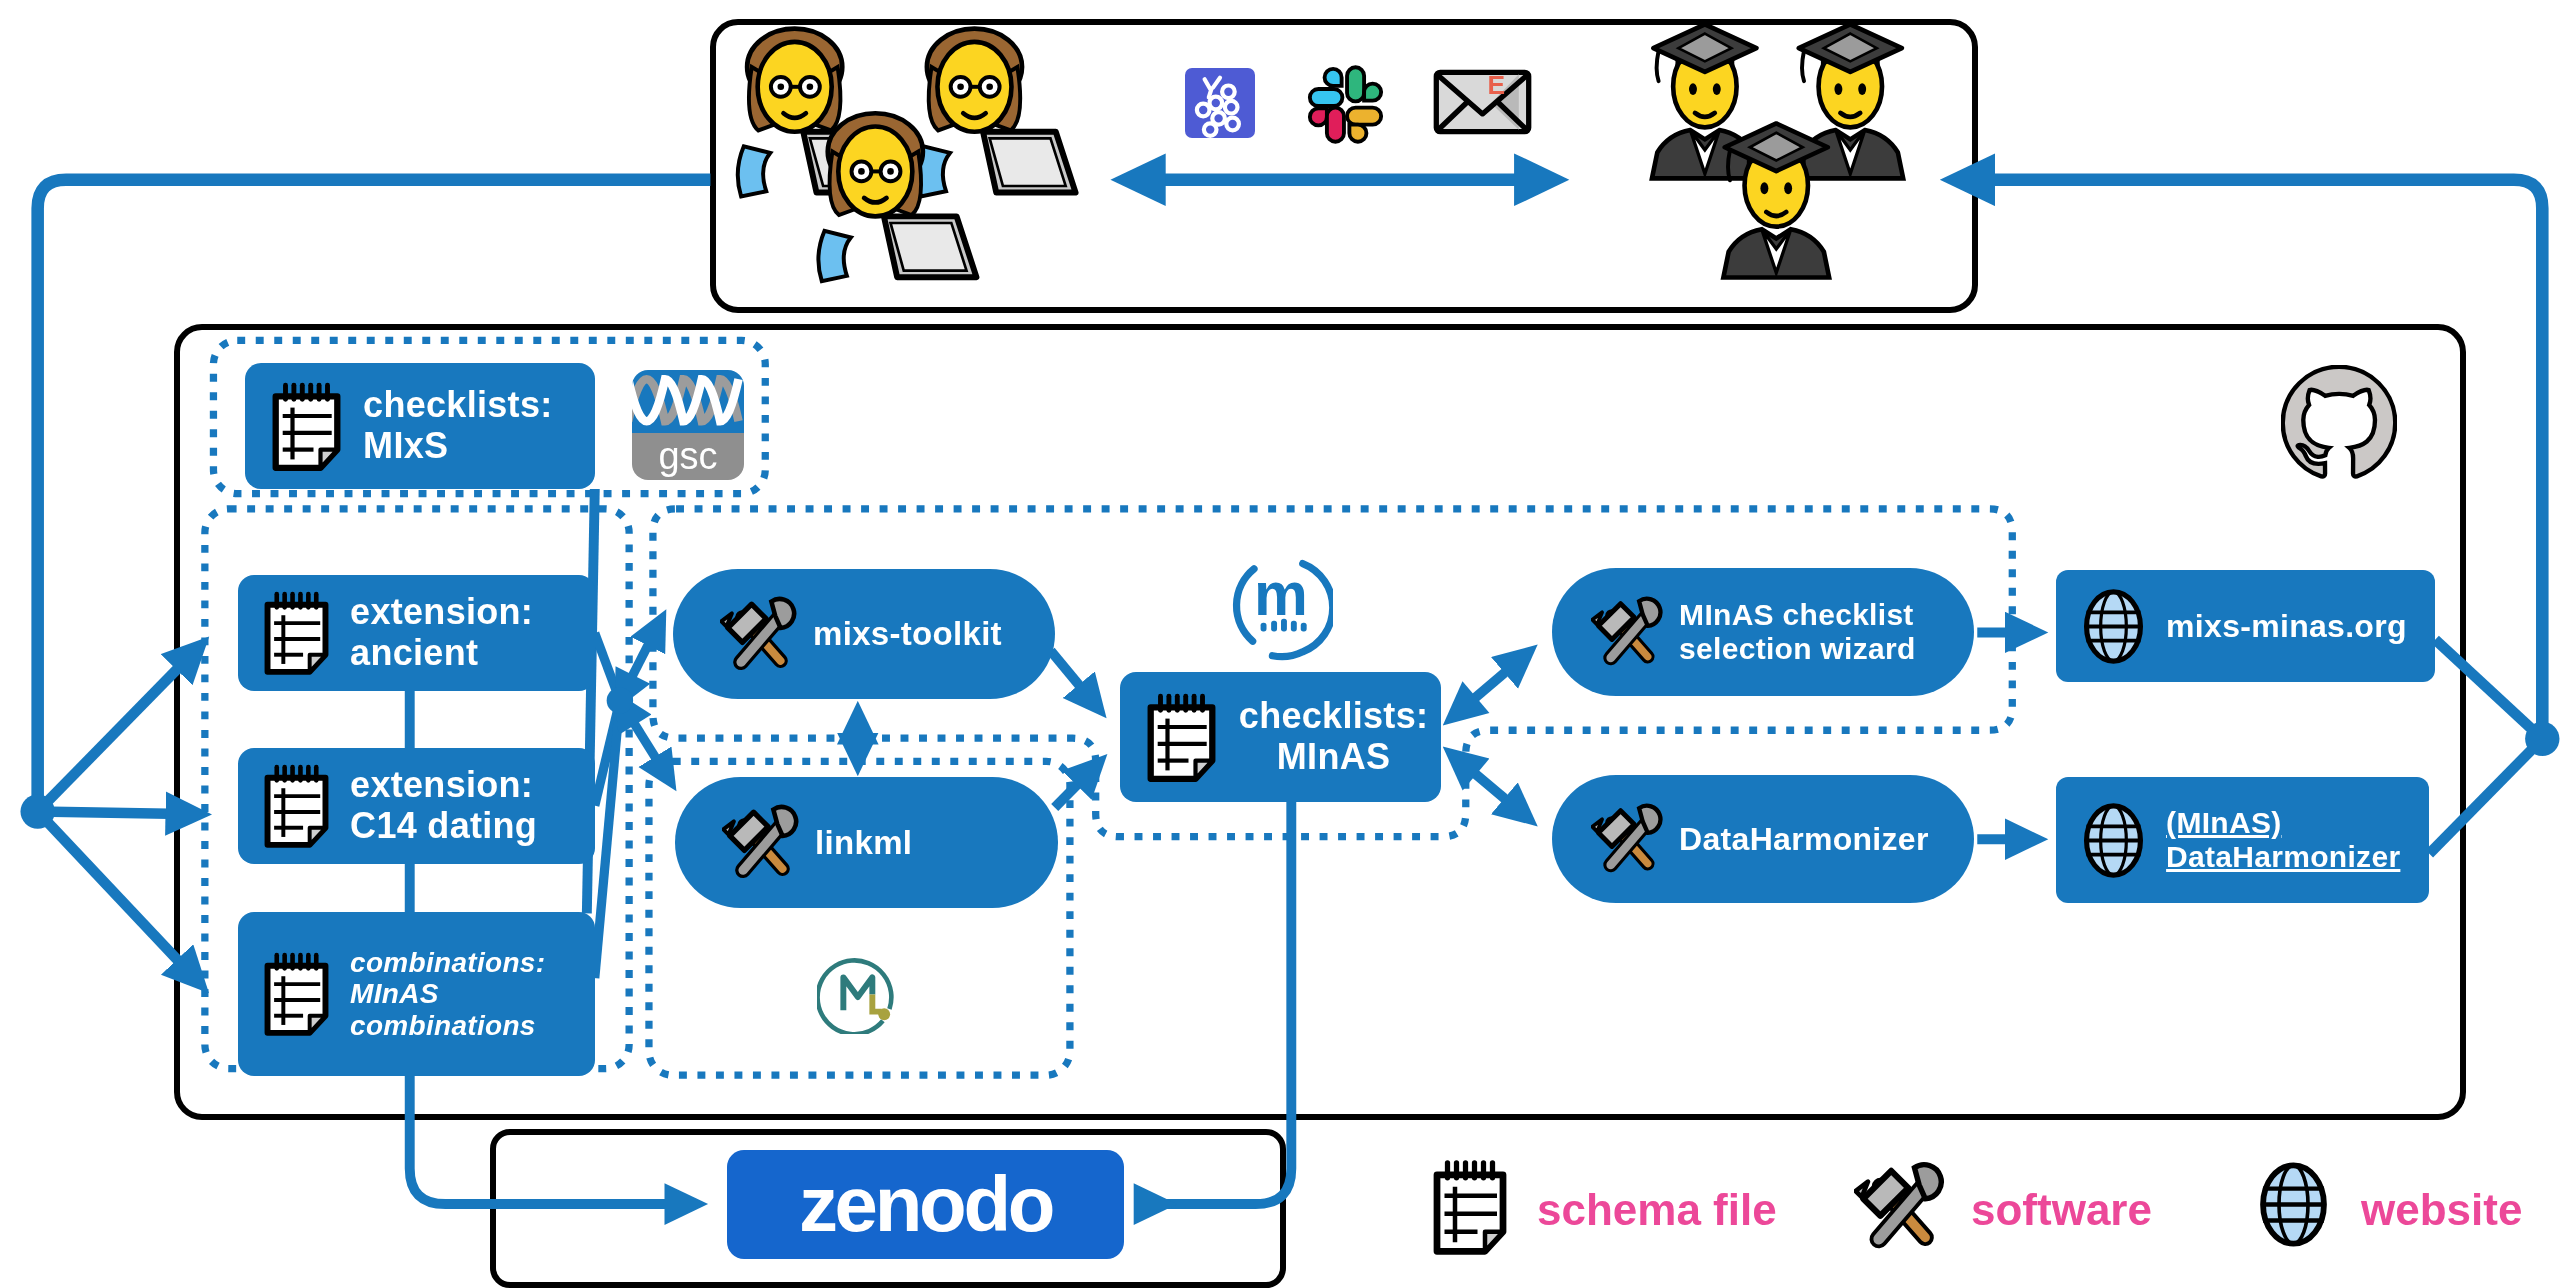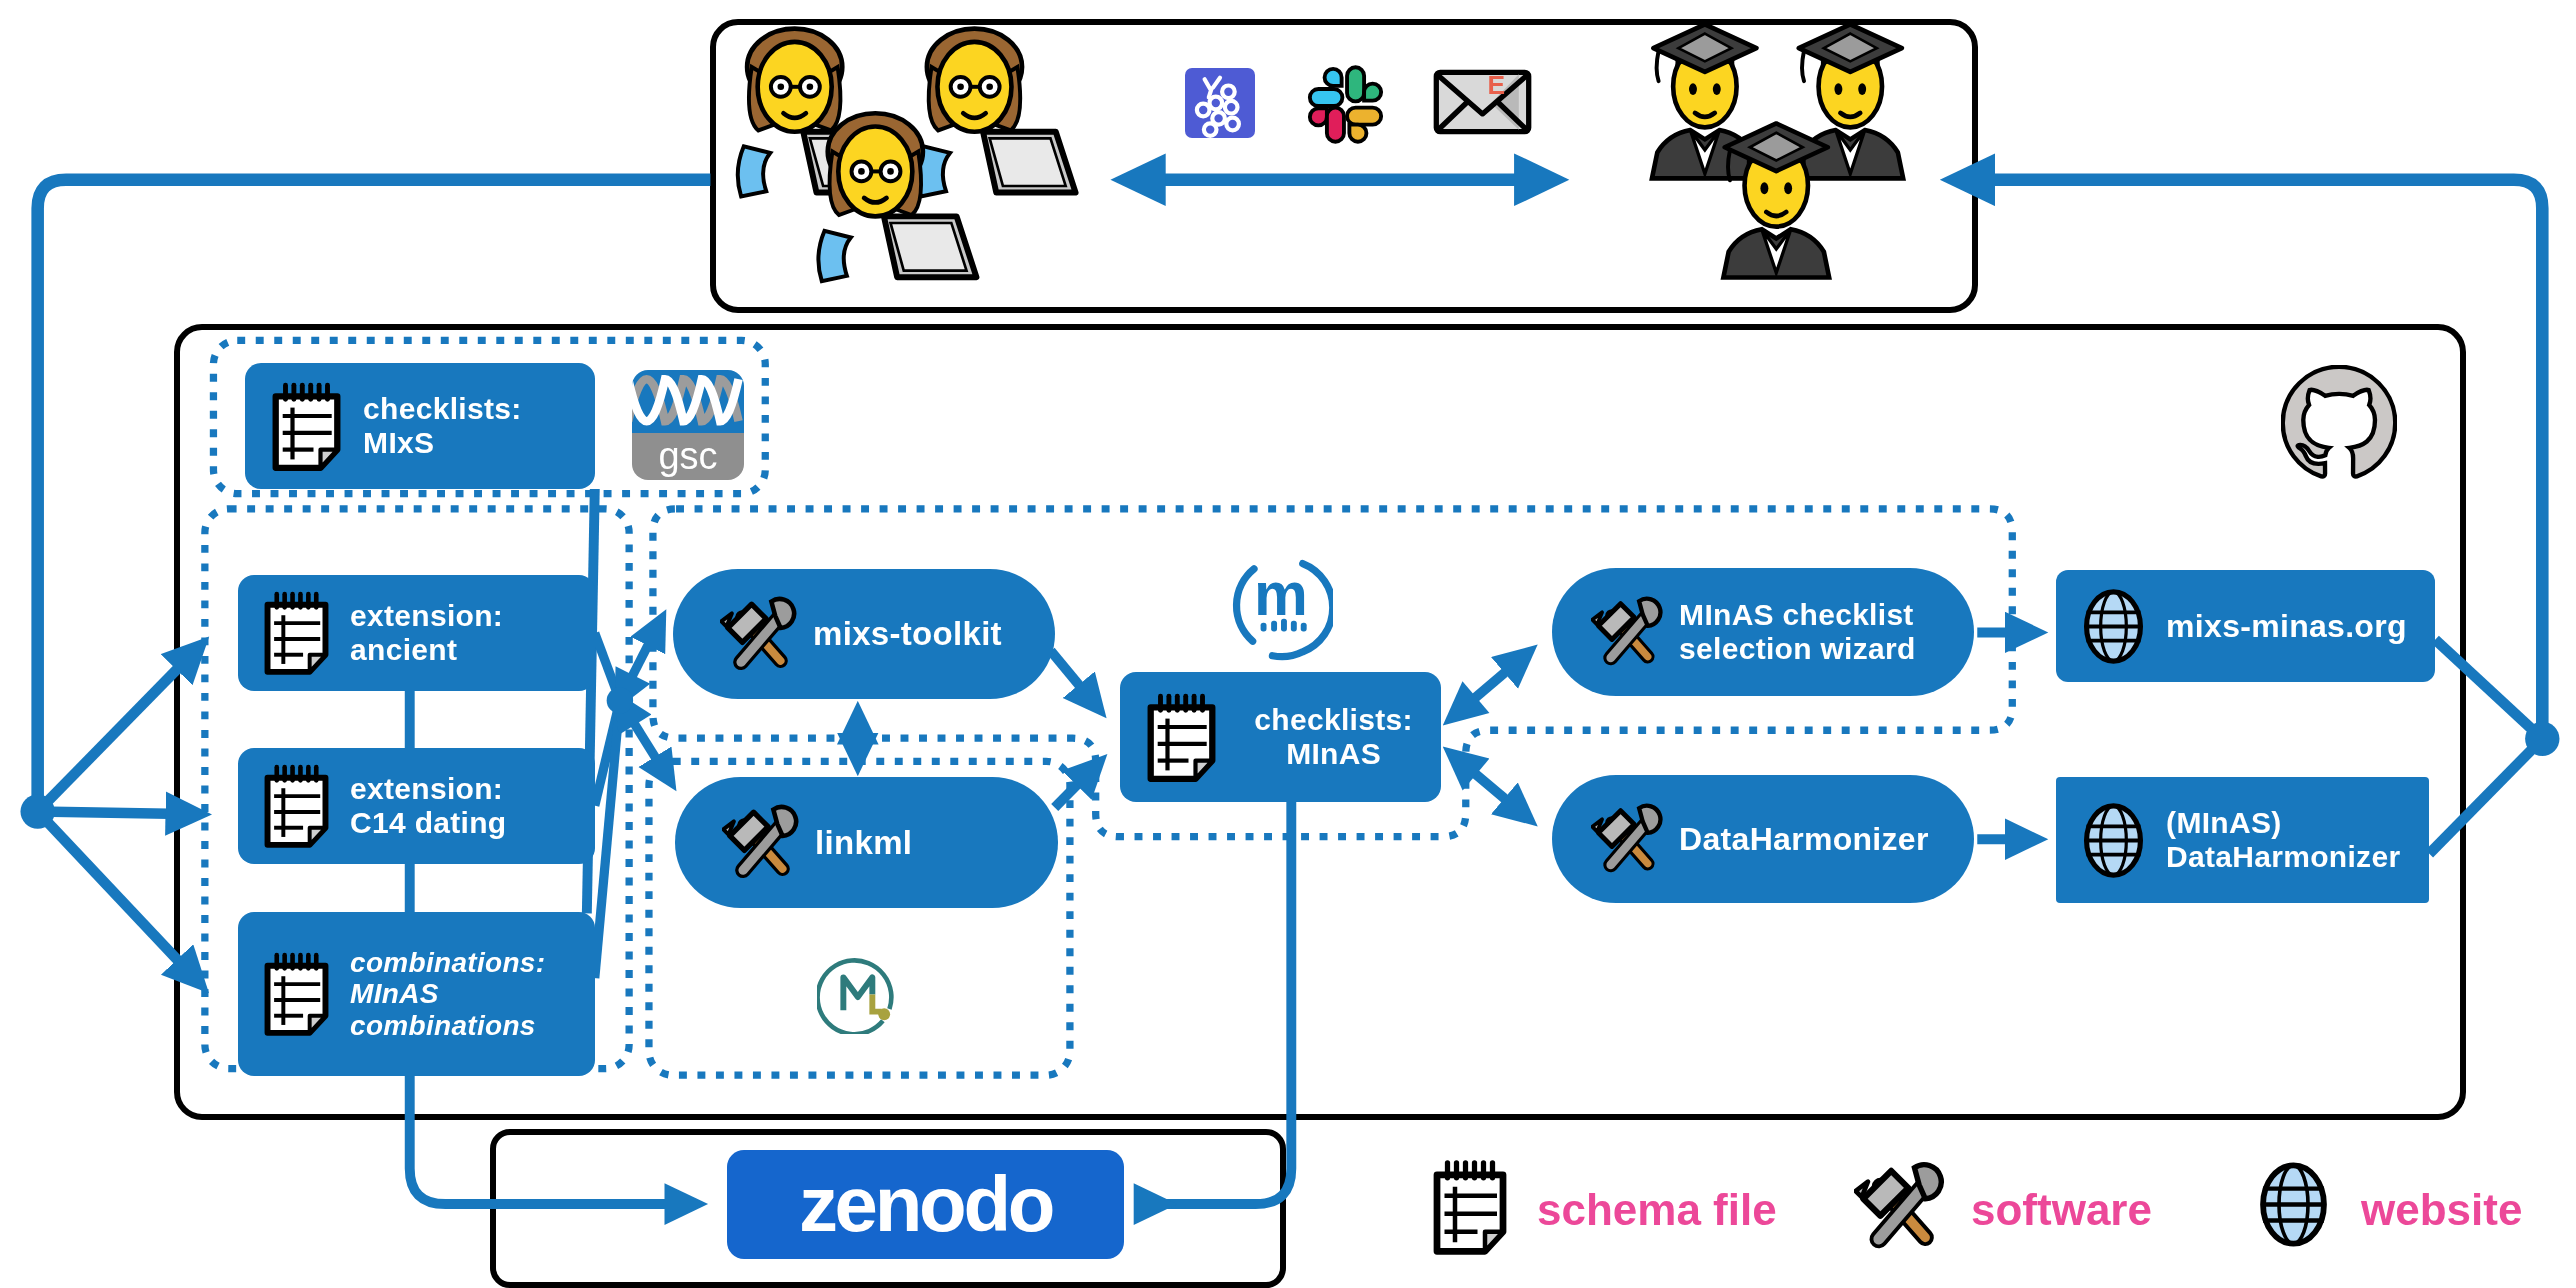--- a/index.html
+++ b/index.html
@@ -3,21 +3,21 @@
 <meta charset="utf-8">
 <style>
   html,body{margin:0;padding:0;background:#ffffff;}
   #canvas{position:relative;width:2576px;height:1288px;background:#fff;overflow:hidden;
           font-family:"Liberation Sans", sans-serif;}
   .abs{position:absolute;}
   .blackbox{position:absolute;border:6px solid #000;border-radius:28px;background:transparent;}
   .node{position:absolute;background:#1878be;color:#fff;display:flex;align-items:center;
         border-radius:16px;font-weight:bold;box-sizing:border-box;padding:0 12px;}
   .pill{border-radius:79px;}
-  .node .txt{line-height:1.13;font-size:30px;letter-spacing:0.3px;}
+  .node .txt{line-height:1.13;font-size:36px;letter-spacing:0.3px;}
   .node .icn{flex:0 0 auto;margin:0 14.5px 0 6.6px;}
   svg text{font-family:"Liberation Sans", sans-serif;}
   .legend-label{position:absolute;font-weight:bold;color:#ec4899;font-size:44px;white-space:nowrap;}
   .zenodo-logo{position:absolute;background:#1566cd;border-radius:17px;display:flex;
                align-items:center;justify-content:center;color:#fff;font-weight:bold;
                font-size:78px;letter-spacing:-3.3px;}
   .gsc{position:absolute;border-radius:16px;overflow:hidden;display:flex;flex-direction:column;}
   .gsc .top{background:#1878be;height:63px;position:relative;}
   .gsc .bot{background:#8f8f8f;flex:1;display:flex;align-items:center;justify-content:center;
             color:#fff;font-family:Liberation Sans, sans-serif;font-size:38px;}
@@ -322,21 +322,21 @@
       </svg>
     <div class="txt" style="font-size:32px;">DataHarmonizer</div>
   </div>
 
   <div class="node" style="left:2056px;top:570px;width:379px;height:112px;border-radius:12px;">
     <svg class="icn" width="77" height="81" viewBox="0 0 120 124">
         <use href="#globe"></use>
       </svg>
     <div class="txt" style="font-size:32px;">mixs-minas.org</div>
   </div>
-  <div class="node" style="left:2056px;top:777px;width:373px;height:126px;border-radius:4px;">
+  <div class="node" style="left:2056px;top:777px;width:373px;height:126px;border-radius:12px;text-decoration:underline;">
     <svg class="icn" width="77" height="81" viewBox="0 0 120 124">
         <use href="#globe"></use>
       </svg>
     <div class="txt" style="font-size:30px;">
       <div>(MInAS)</div>
       <div>DataHarmonizer</div>
     </div>
   </div>
 
   <div class="zenodo-logo" style="left:727px;top:1150px;width:397px;height:109px;text-align:right;">

